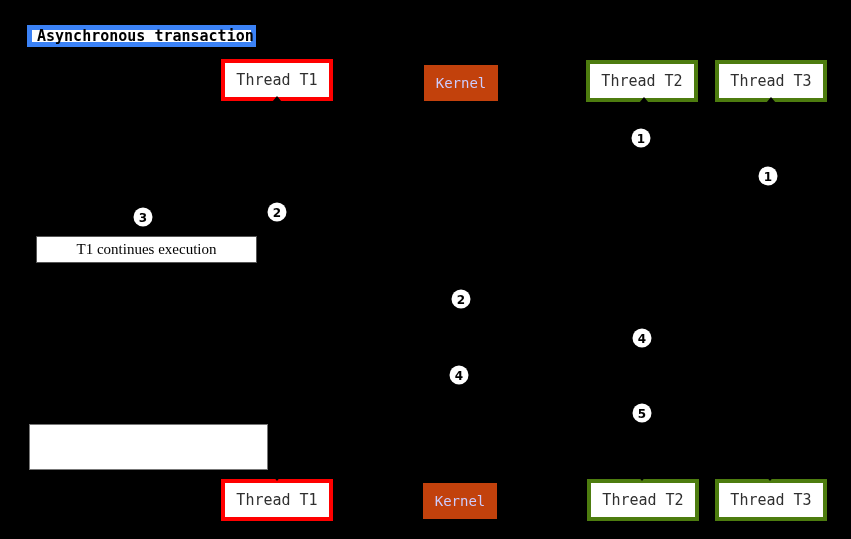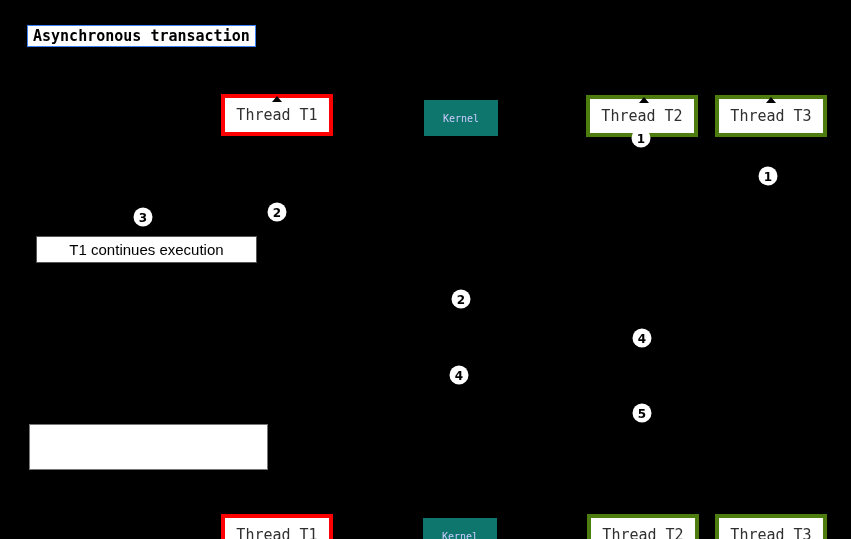--- a/index.html
+++ b/index.html
@@ -13,21 +13,21 @@
     height: 539px;
     background: #000000;
     overflow: hidden;
     font-family: "DejaVu Sans Mono", monospace;
   }
   .title-box {
     position: absolute;
     left: 27px; top: 25px;
     width: 229px; height: 22px;
     background: #ffffff;
-    border: 1px solid #3b82f6;
+    border: 5px solid #3b82f6;
     box-sizing: border-box;
     color: #000000;
     font-size: 15px;
     font-weight: bold;
     display: flex;
     align-items: center;
     padding-left: 5px;
     white-space: nowrap;
   }
   .participant {
@@ -35,48 +35,47 @@
     width: 112px; height: 42px;
     background: #ffffff;
     box-sizing: border-box;
     color: #2f2f2f;
     font-size: 15px;
     display: flex;
     align-items: center;
     justify-content: center;
     white-space: nowrap;
     z-index: 2;
-    margin-top: 35px;
   }
   .p-red  { border: 4px solid #ff0000; }
   .p-blue { border: 4px solid #4d7c0f; }
   .kernel {
     width: 74px; height: 36px;
-    background: #0f766e;
+    background: #c2410c;
     border: none;
     color: #ccccff;
-    font-size: 10px;
+    font-size: 14px;
   }
   .top-t1     { left: 221px; top: 59px; }
   .top-kernel { left: 424px; top: 65px; }
   .top-t2     { left: 586px; top: 60px; }
   .top-t3     { left: 715px; top: 60px; }
   .bot-t1     { left: 221px; top: 479px; }
   .bot-kernel { left: 423px; top: 483px; }
   .bot-t2     { left: 587px; top: 479px; }
   .bot-t3     { left: 715px; top: 479px; }
   .note {
     position: absolute;
     left: 36px; top: 236px;
     width: 221px; height: 27px;
     background: #ffffff;
     border: 1px solid #555555;
     box-sizing: border-box;
     color: #000000;
-    font-family: Liberation Sans, sans-serif;
+    font-family: Liberation Serif, serif;
     font-size: 15px;
     display: flex;
     align-items: center;
     justify-content: center;
     white-space: nowrap;
   }
   .blank-note {
     position: absolute;
     left: 29px; top: 424px;
     width: 239px; height: 46px;

